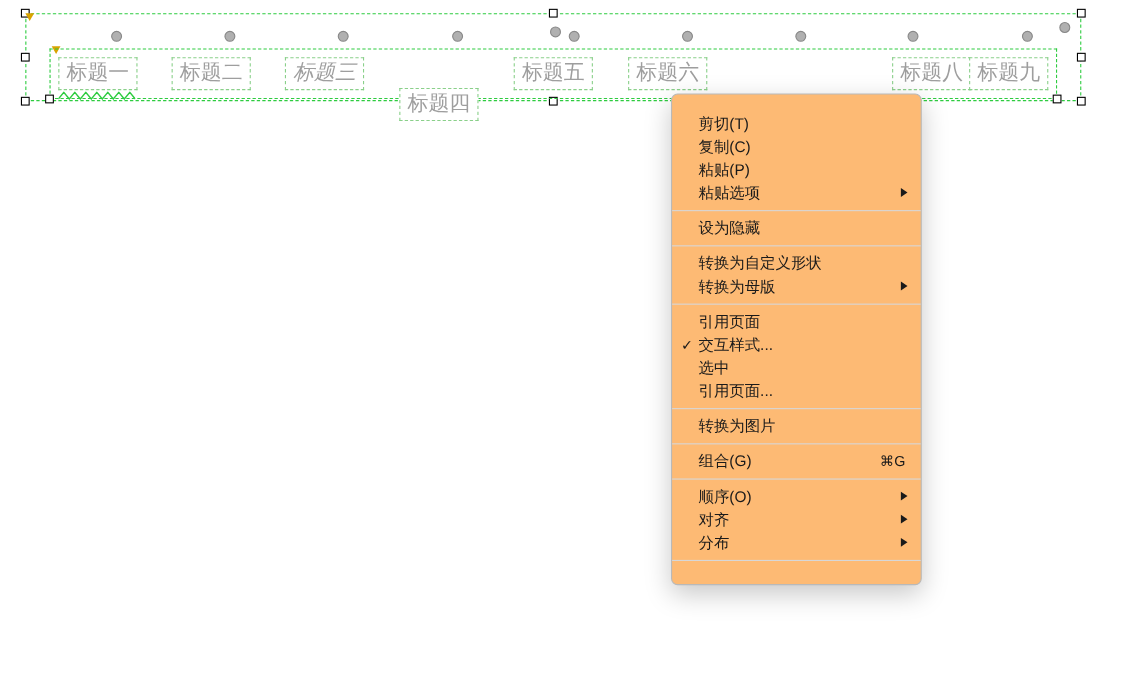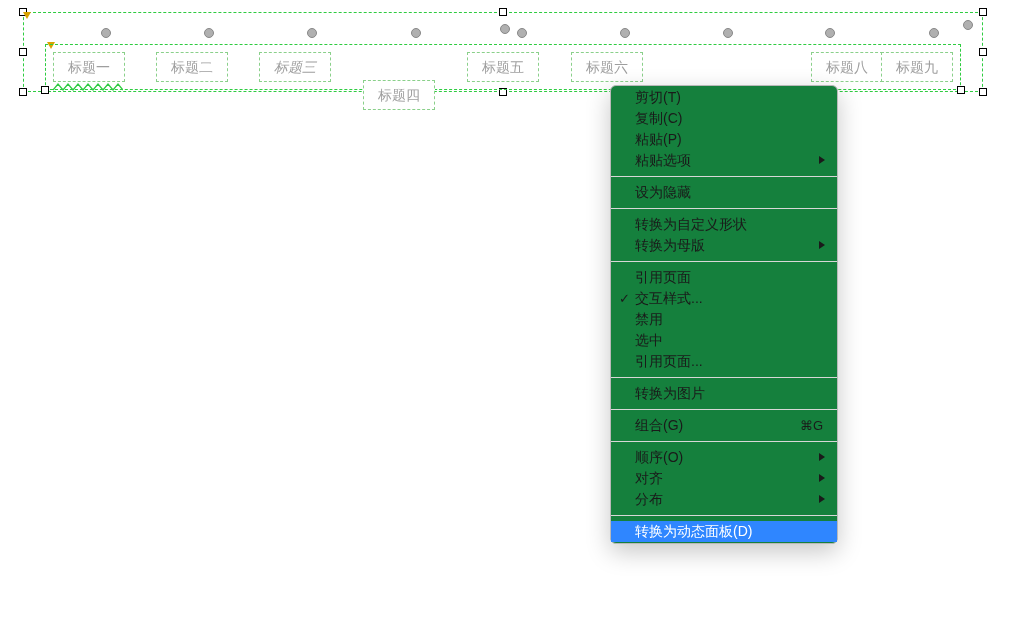--- a/index.html
+++ b/index.html
@@ -80,37 +80,37 @@
   }
   .squiggle svg { display:block; }
 
   
   .title-box {
     position: absolute;
     top: 40px;
     height: 30px;
     border: 1px dashed #8ad08a;
     color: #9e9e9e;
-    font-size: 14px;
+    font-size: 19px;
     line-height: 28px;
     text-align: center;
     background: #ffffff;
   }
 
   
   .ctxmenu {
     position: absolute;
     left: 610px;
     top: 85px;
     width: 228px;
-    background: #15803d;
+    background: #fdba74;
     border: 1px solid #b9b9b9;
     border-radius: 6px;
     box-shadow: 0 8px 24px rgba(0,0,0,0.22);
-    padding: 1px 0;
+    padding: 16px 0;
     font-size: 14px;
     color: #1a1a1a;
   }
   .ctxmenu .item {
     position: relative;
     height: 21px;
     line-height: 21px;
     padding-left: 24px;
     padding-right: 14px;
     white-space: nowrap;
@@ -224,21 +224,20 @@
     <span class="arrow"></span>
   </div>
 
   <div class="sep"></div>
 
   <div class="item"><span>引用页面</span></div>
   <div class="item">
     <span class="check">✓</span>
     <span>交互样式...</span>
   </div>
-  <div class="item"><span>禁用</span></div>
   <div class="item"><span>选中</span></div>
   <div class="item"><span>引用页面...</span></div>
 
   <div class="sep"></div>
 
   <div class="item"><span>转换为图片</span></div>
 
   <div class="sep"></div>
 
   <div class="item">
@@ -256,14 +255,13 @@
     <span>对齐</span>
     <span class="arrow"></span>
   </div>
   <div class="item">
     <span>分布</span>
     <span class="arrow"></span>
   </div>
 
   <div class="sep"></div>
 
-  <div class="item highlight"><span>转换为动态面板(D)</span></div>
 </div>
 
 </body></html>

